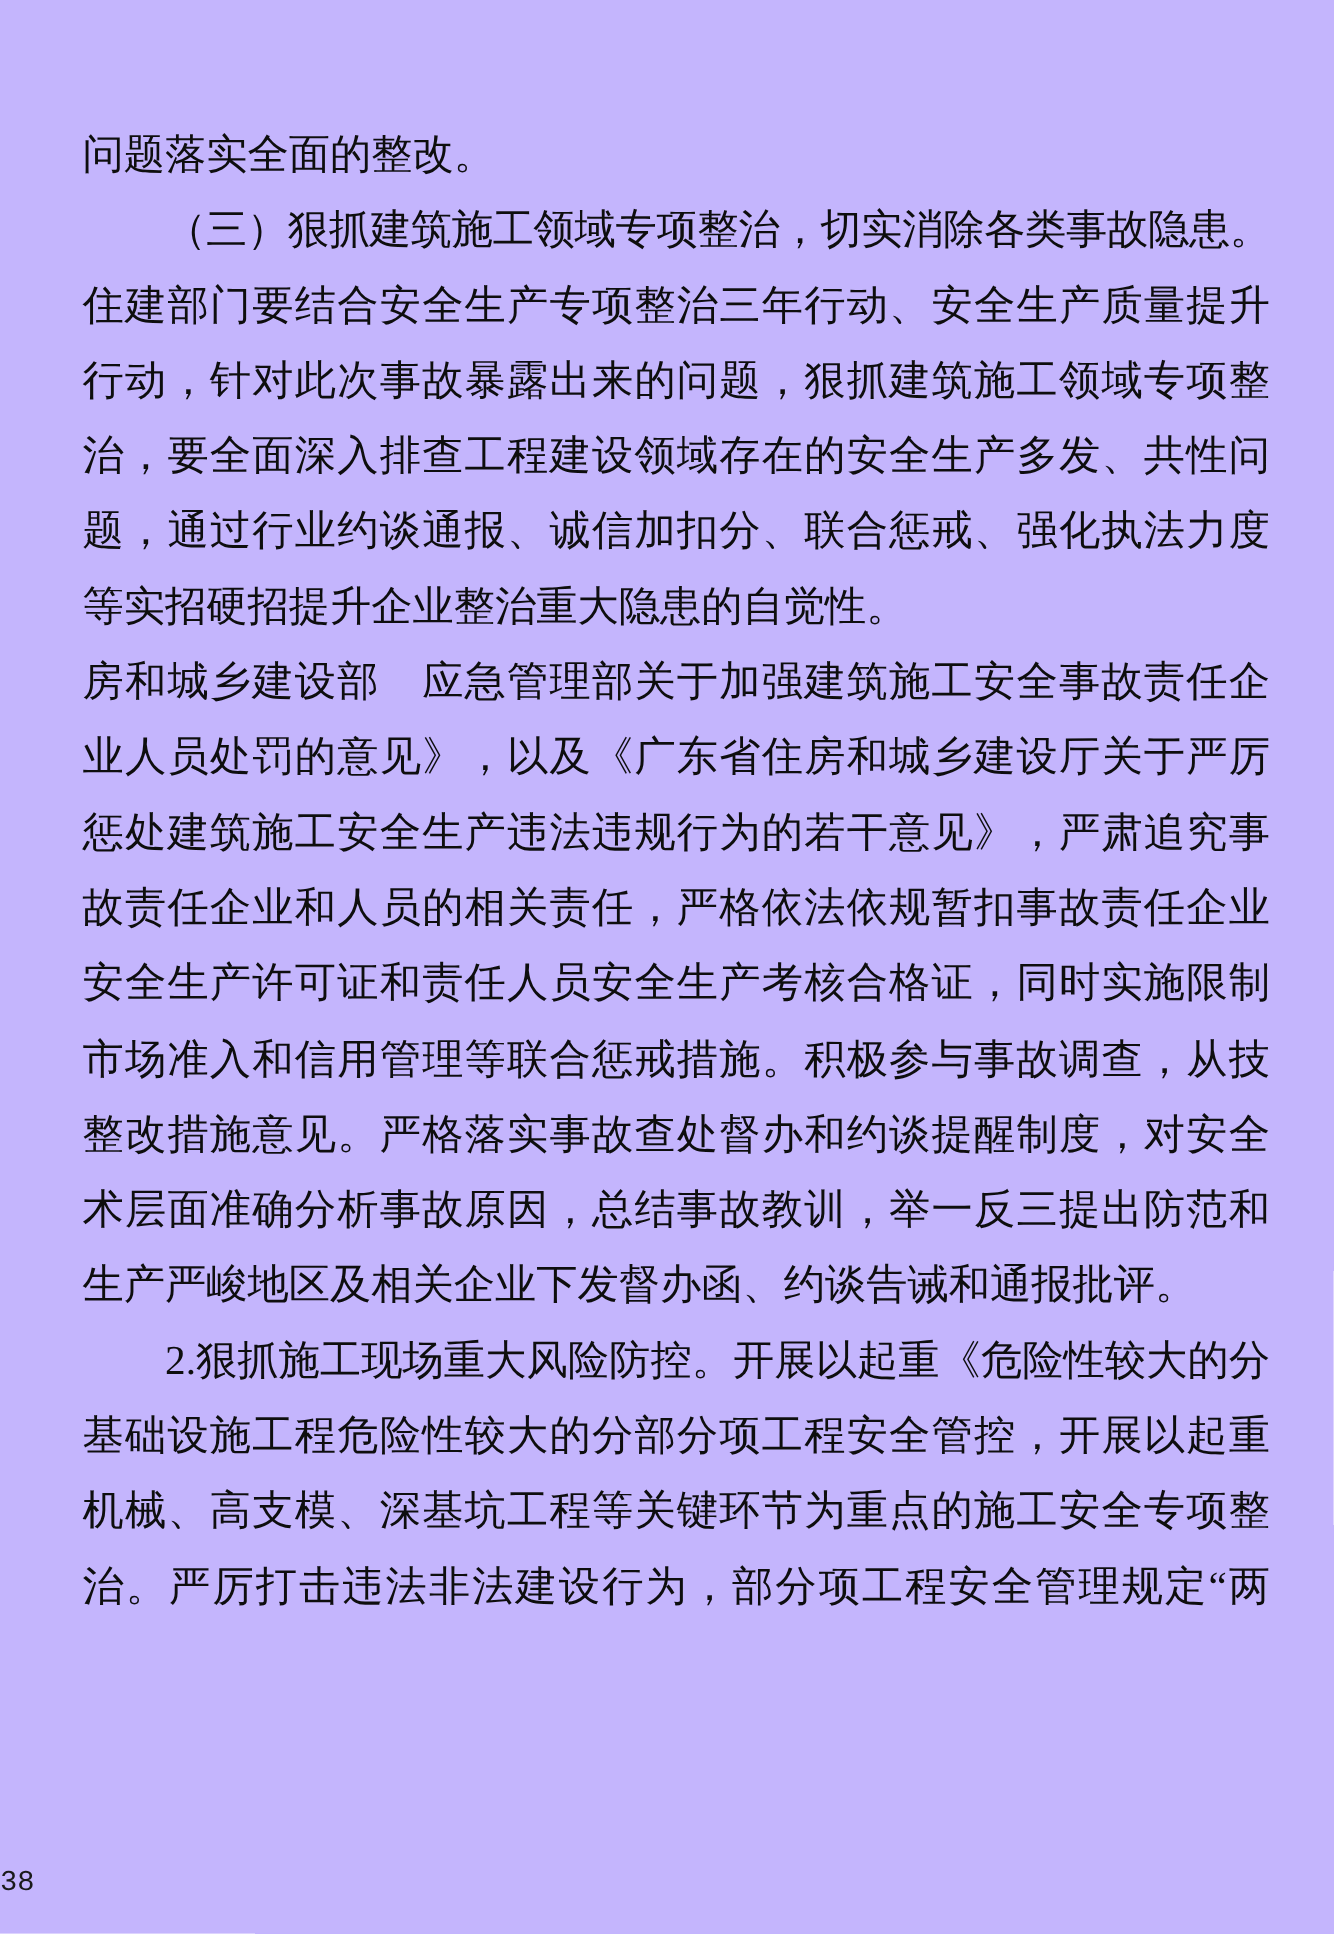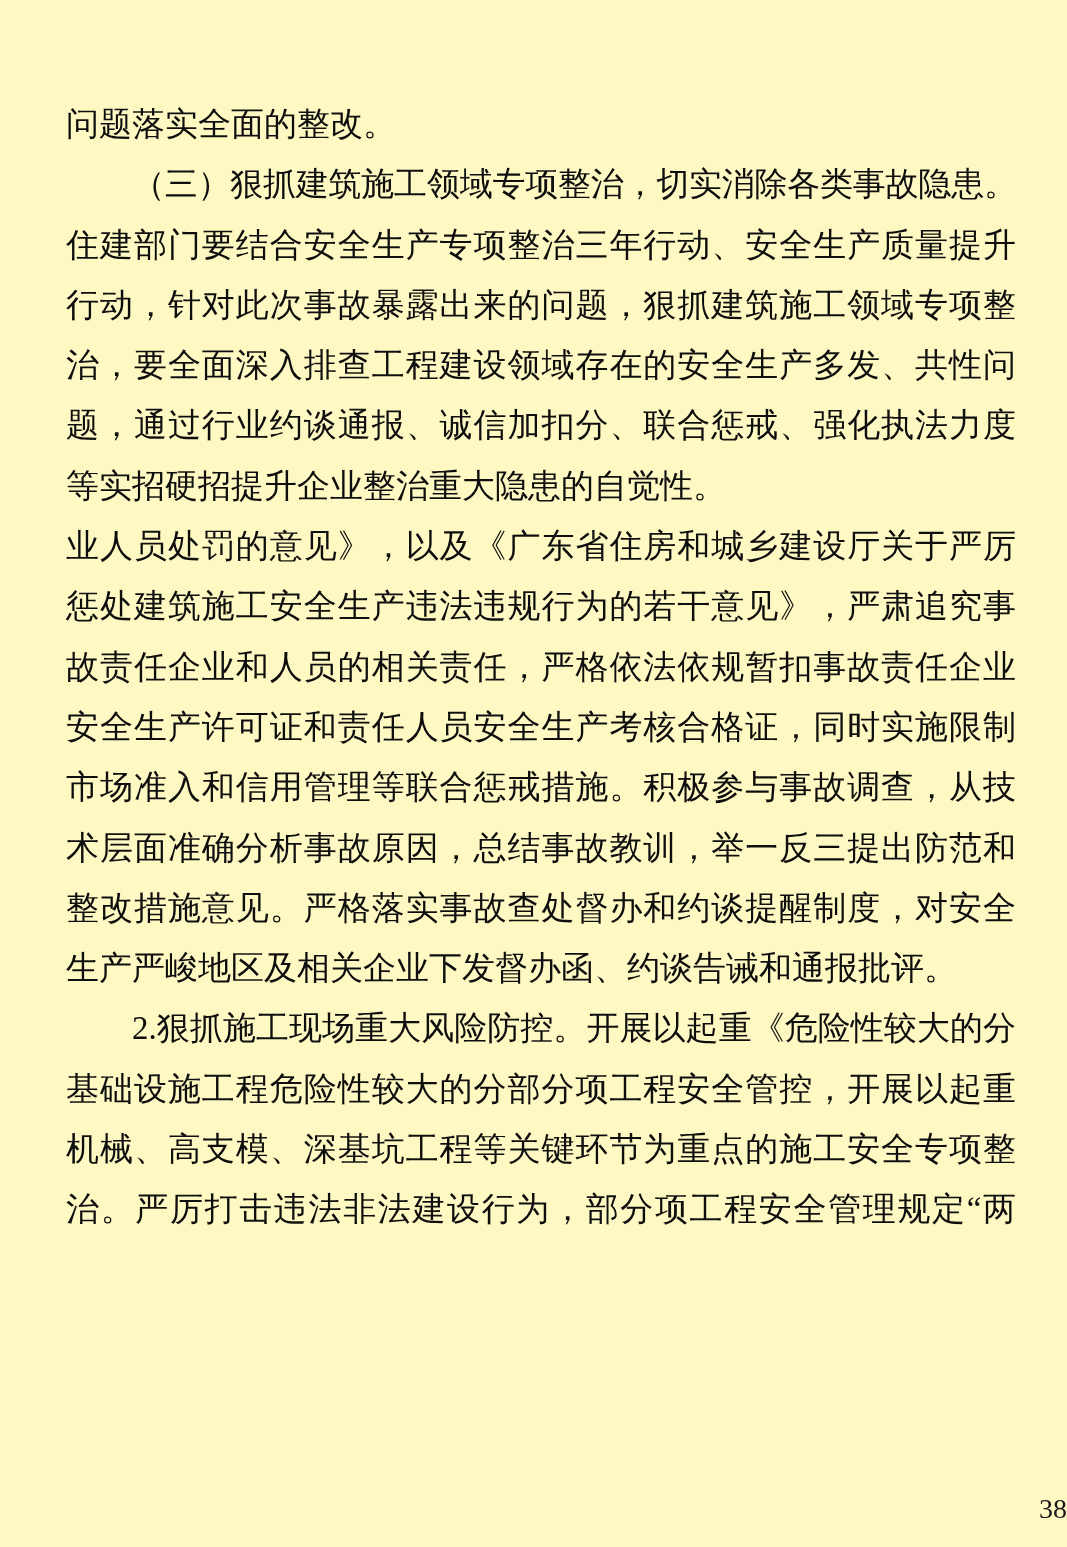--- a/index.html
+++ b/index.html
@@ -4,21 +4,21 @@
 <style>
   html, body {
     margin: 0;
     padding: 0;
     background: #ffffff;
   }
   .page {
     position: relative;
     width: 1067px;
     height: 1547px;
-    background: #fef9c3;
+    background: #c4b5fd;
     color: #0e0e0e;
     font-family: "Liberation Serif", "DejaVu Serif", serif;
     overflow: hidden;
   }
   .content {
     position: absolute;
     left: 66px;
     top: 94px;
     width: 950px;
   }
@@ -45,45 +45,46 @@
     letter-spacing: -0.9px;
   }
   .seg-bold {
     font-weight: 400;
   }
   .page-number {
     position: absolute;
     left: 0;
     right: 0;
     top: 1493px;
-    text-align: right;
-    font-family: Liberation Serif, serif;
-    font-size: 28px;
+    text-align: left;
+    font-family: Liberation Mono, monospace;
+    font-size: 23px;
     color: #1a1a1a;
   }
 </style>
 </head>
 <body>
 
 <div class="page">
   <div class="content" id="lines-container">
       <div class="line"><span class="seg-regular">问题落实全面的整改。</span></div>
       <div class="line justify indent tight"><span class="seg-bold">（三）狠抓建筑施工领域专项整治，切实消除各类事故隐患。</span></div>
       <div class="line justify"><span class="seg-regular">住建部门要结合安全生产专项整治三年行动、安全生产质量提升</span></div>
       <div class="line justify"><span class="seg-regular">行动，针对此次事故暴露出来的问题，狠抓建筑施工领域专项整</span></div>
       <div class="line justify"><span class="seg-regular">治，要全面深入排查工程建设领域存在的安全生产多发、共性问</span></div>
       <div class="line justify"><span class="seg-regular">题，通过行业约谈通报、诚信加扣分、联合惩戒、强化执法力度</span></div>
       <div class="line"><span class="seg-regular">等实招硬招提升企业整治重大隐患的自觉性。</span></div>
+      <div class="line justify"><span class="seg-regular">房和城乡建设部　应急管理部关于加强建筑施工安全事故责任企</span></div>
       <div class="line justify"><span class="seg-regular">业人员处罚的意见》，以及《广东省住房和城乡建设厅关于严厉</span></div>
       <div class="line justify"><span class="seg-regular">惩处建筑施工安全生产违法违规行为的若干意见》，严肃追究事</span></div>
       <div class="line justify"><span class="seg-regular">故责任企业和人员的相关责任，严格依法依规暂扣事故责任企业</span></div>
       <div class="line justify"><span class="seg-regular">安全生产许可证和责任人员安全生产考核合格证，同时实施限制</span></div>
       <div class="line justify"><span class="seg-regular">市场准入和信用管理等联合惩戒措施。积极参与事故调查，从技</span></div>
+      <div class="line justify"><span class="seg-regular">整改措施意见。严格落实事故查处督办和约谈提醒制度，对安全</span></div>
       <div class="line justify"><span class="seg-regular">术层面准确分析事故原因，总结事故教训，举一反三提出防范和</span></div>
-      <div class="line justify"><span class="seg-regular">整改措施意见。严格落实事故查处督办和约谈提醒制度，对安全</span></div>
       <div class="line"><span class="seg-regular">生产严峻地区及相关企业下发督办函、约谈告诫和通报批评。</span></div>
       <div class="line justify indent"><span class="seg-bold">2.狠抓施工现场重大风险防控。</span><span class="seg-regular">开展以起重《危险性较大的分</span></div>
       <div class="line justify"><span class="seg-regular">基础设施工程危险性较大的分部分项工程安全管控，开展以起重</span></div>
       <div class="line justify"><span class="seg-regular">机械、高支模、深基坑工程等关键环节为重点的施工安全专项整</span></div>
       <div class="line justify"><span class="seg-regular">治。严厉打击违法非法建设行为，部分项工程安全管理规定“两</span></div>
     </div>
   <div class="page-number">38</div>
 </div>
 
 </body></html>

